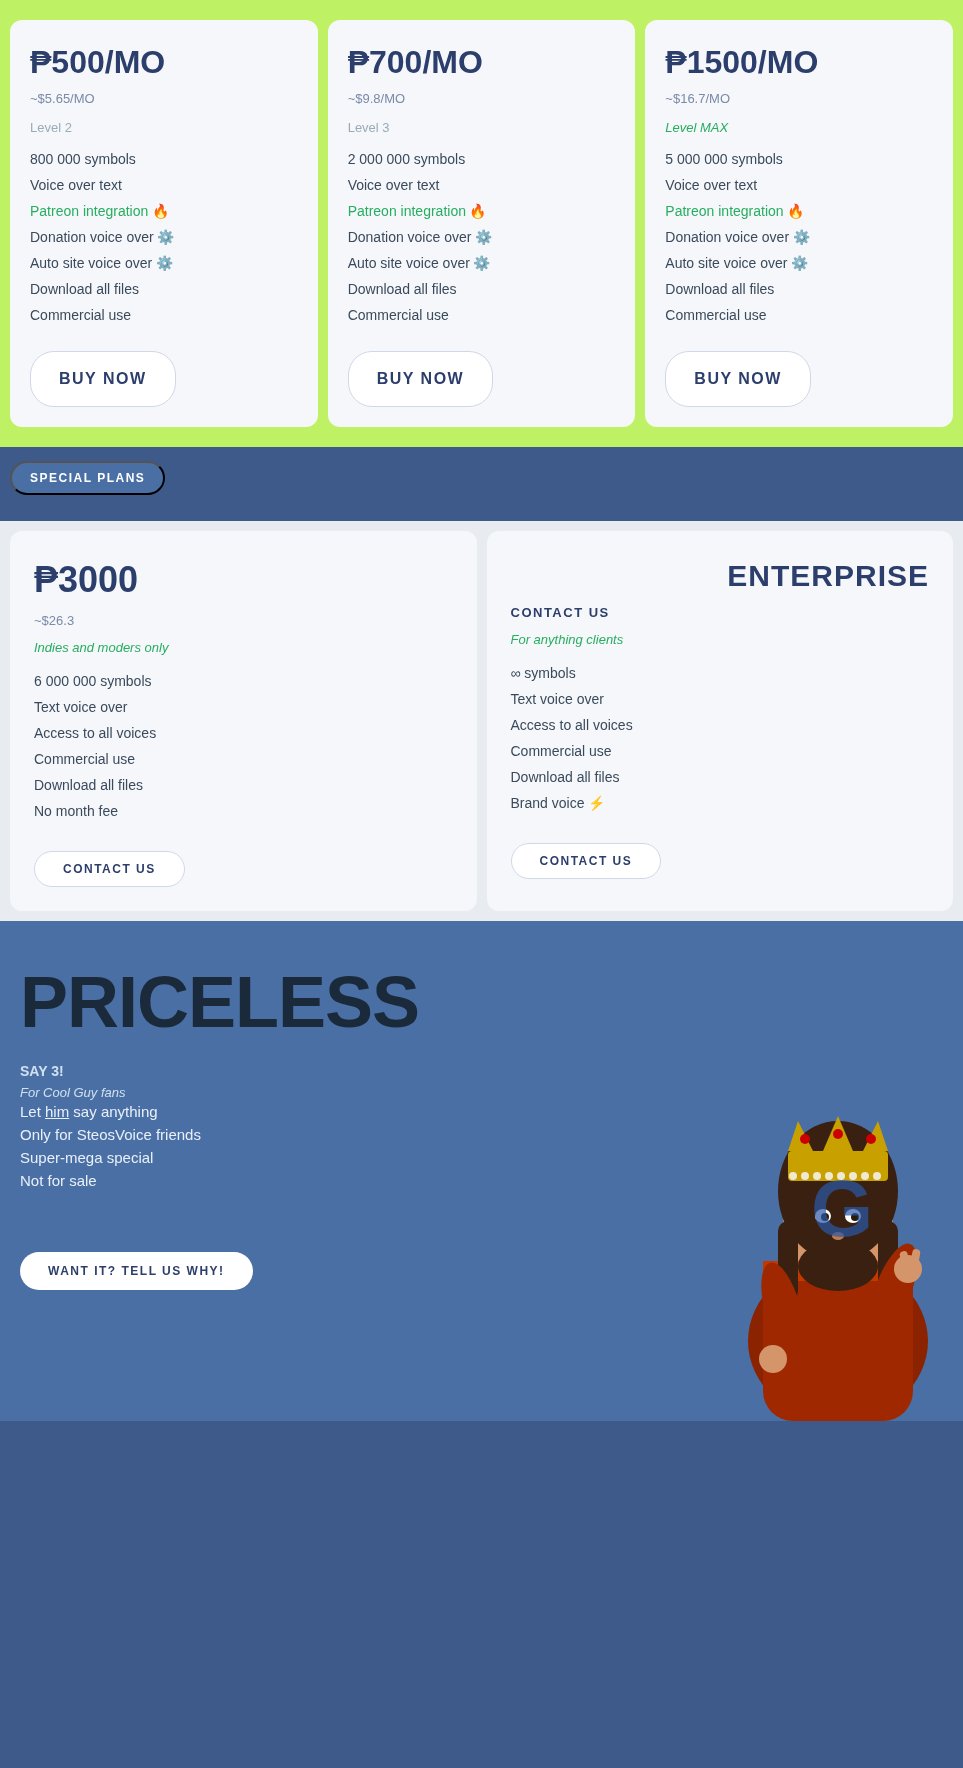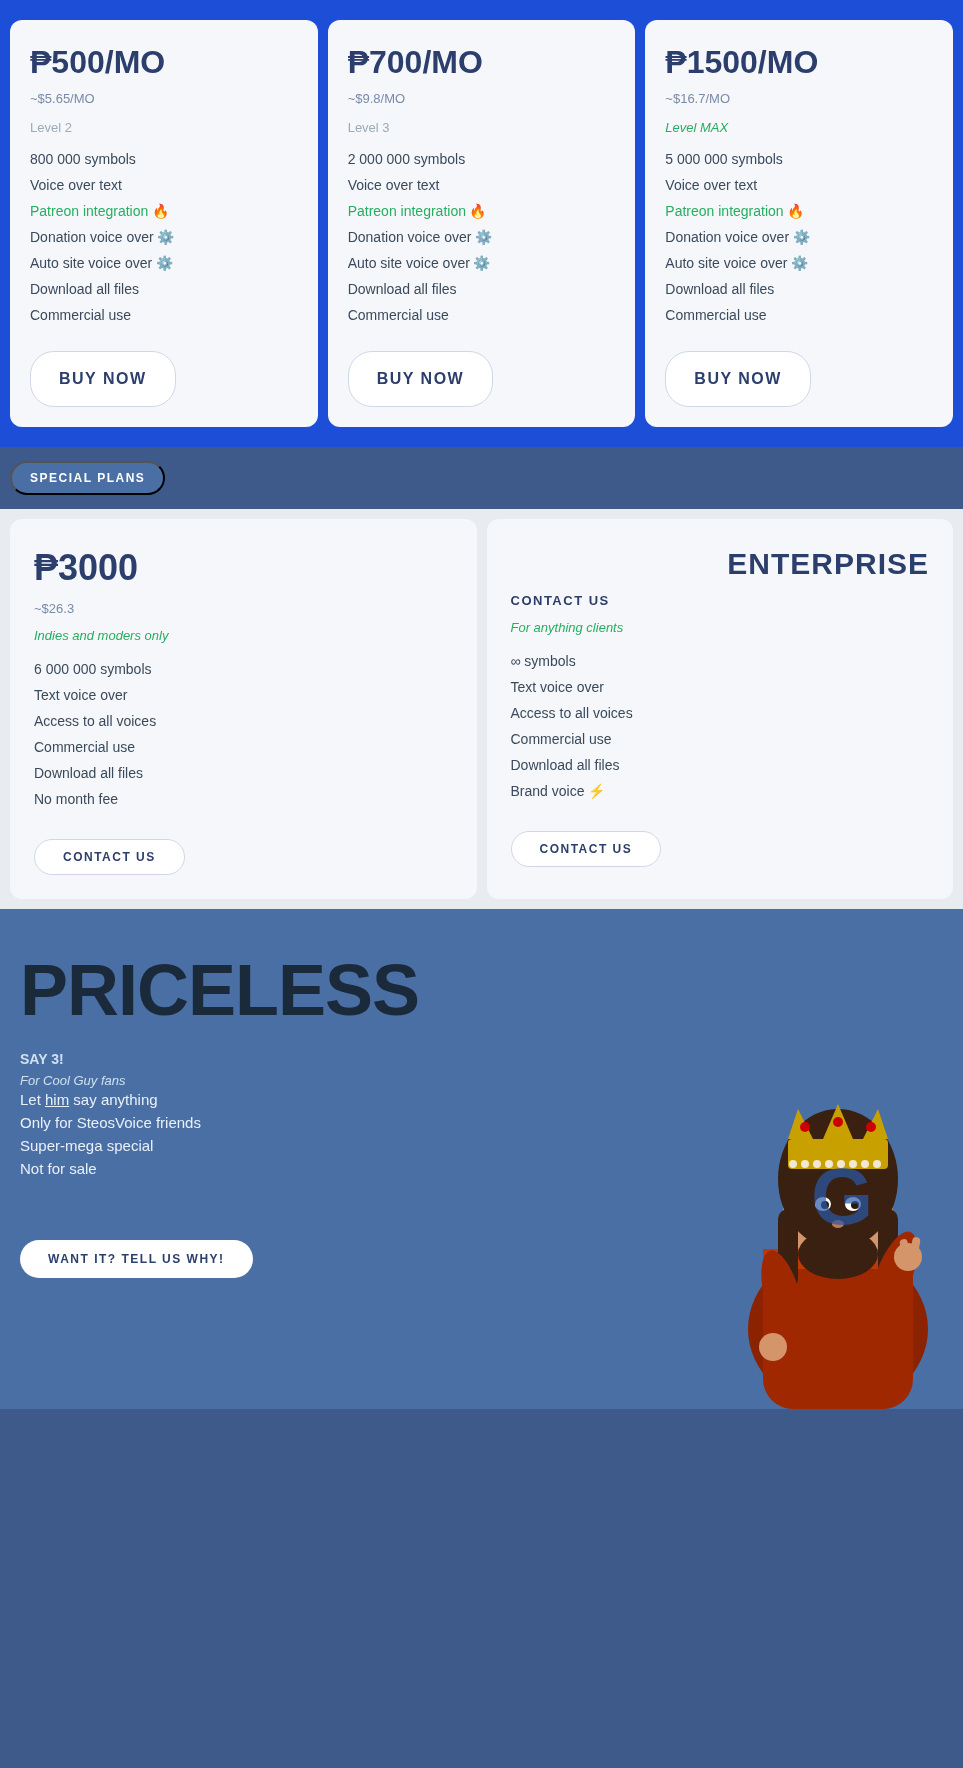--- a/index.html
+++ b/index.html
@@ -4,21 +4,21 @@
   <style>
     * { box-sizing: border-box; margin: 0; padding: 0; }
     body {
       font-family: 'Segoe UI', Arial, sans-serif;
       background: #3d5a8a;
       width: 963px;
     }
 
     
     .top-plans-section {
-      background: #1d4ed8;
+      background: #bef264;
       padding: 20px 10px 20px 10px;
     }
     .plans-grid {
       display: grid;
       grid-template-columns: 1fr 1fr 1fr;
       gap: 10px;
       max-width: 963px;
     }
     .plan-card {
       background: #f5f7fa;
@@ -85,20 +85,21 @@
       font-weight: 700;
       letter-spacing: 1.5px;
       color: white;
       cursor: pointer;
     }
 
     
     .special-plans-section {
       background: #e8ecf0;
       padding: 0 10px 0 10px;
+      margin-top: 12px;
     }
     .special-plans-grid {
       display: grid;
       grid-template-columns: 1fr 1fr;
       gap: 10px;
       padding: 10px 0;
     }
     .special-card {
       background: #f5f7fa;
       border-radius: 12px;

